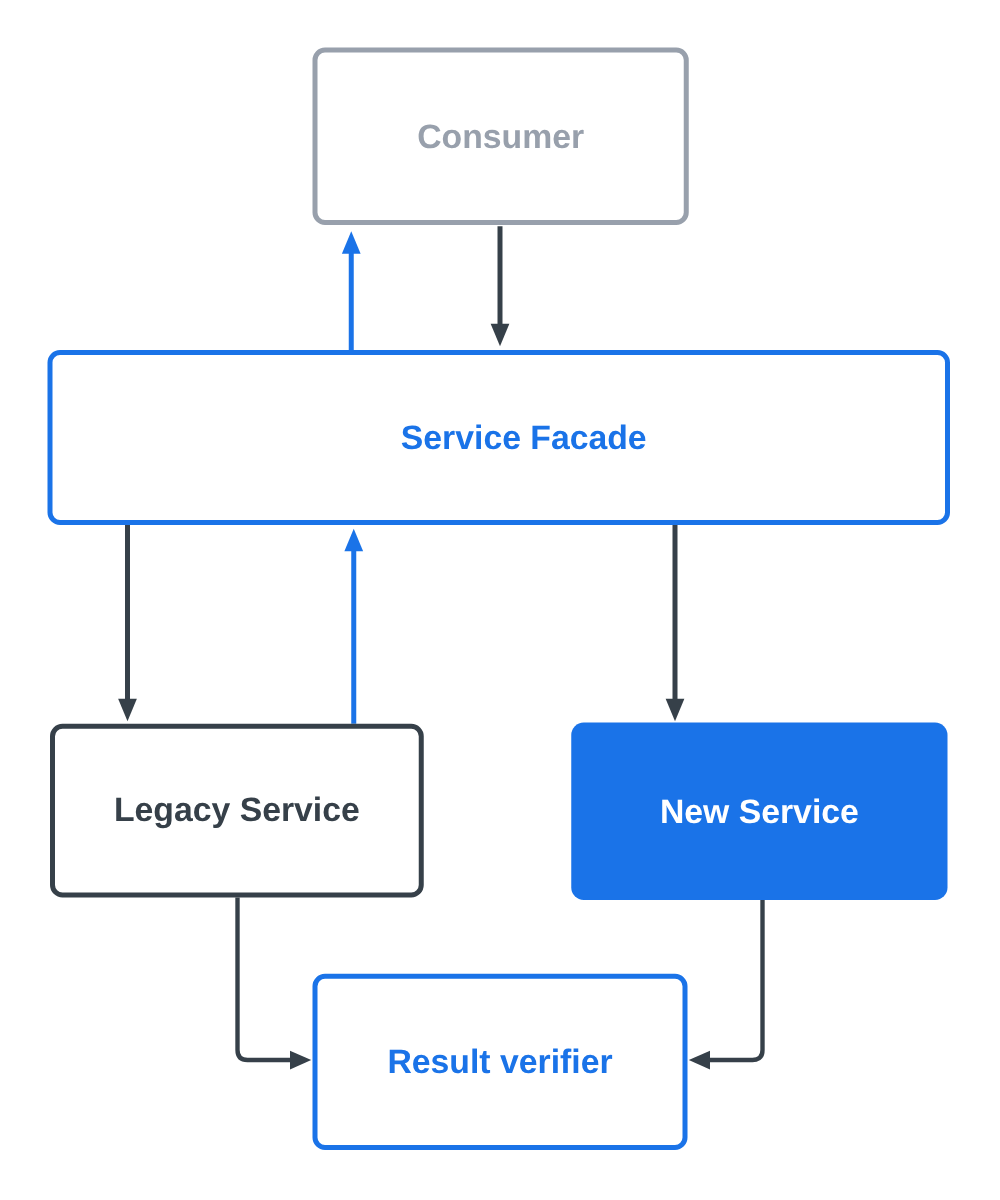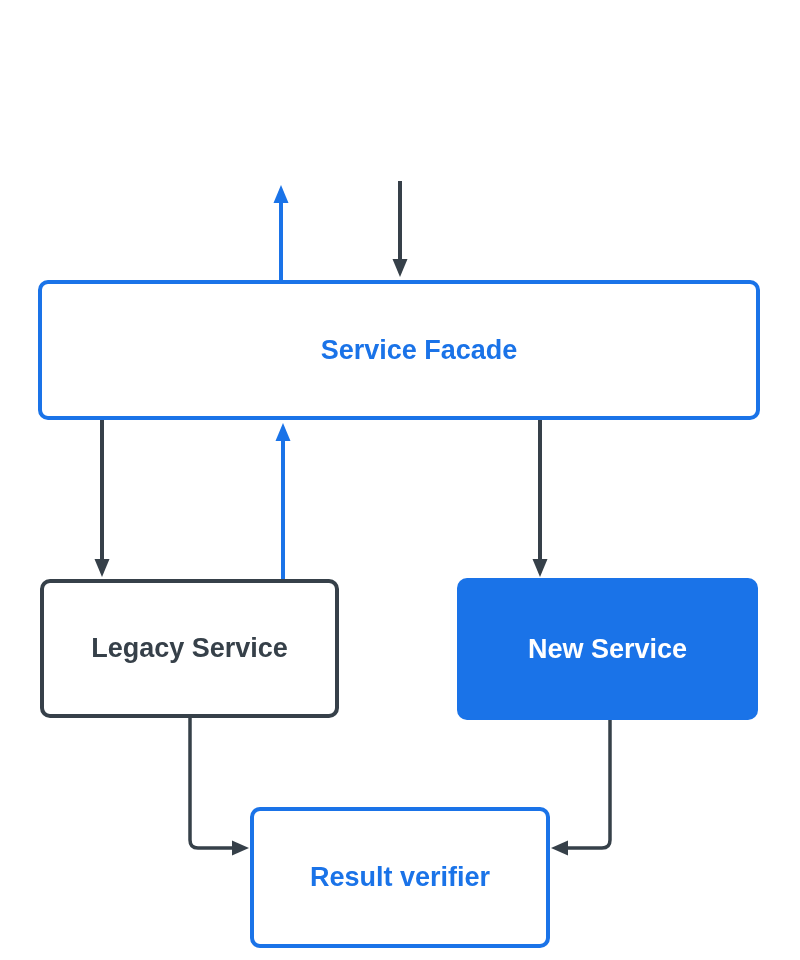--- a/index.html
+++ b/index.html
@@ -52,21 +52,20 @@
   .node-new-service{
     left:457px;top:578px;width:301px;height:142px;
     background:var(--blue);
     border:none;
     color:#ffffff;
   }
   .node-result-verifier{
     left:250px;top:779px;width:300px;height:141px;
     border:4px solid var(--blue);
     color:var(--blue);
-    margin-top:28px;
   }
   .edge-label{
     position:absolute;
     left:90px;top:203px;width:195px;
     color:var(--blue);
     font-weight:bold;
     font-size:18px;
     line-height:26px;
     text-align:center;
   }
@@ -107,20 +106,23 @@
       <path class="edge-dark" stroke-width="3.5" d="M190,718 L190,840 Q190,848 198,848 L234,848"></path>
       <polygon class="head-dark" points="249,848 232,840.5 232,855.5"></polygon>
     </g>
 
     <g>
       <path class="edge-dark" stroke-width="3.5" d="M610,720 L610,840 Q610,848 602,848 L566,848"></path>
       <polygon class="head-dark" points="551,848 568,840.5 568,855.5"></polygon>
     </g>
   </svg>
 
+  <div class="node node-consumer">
+    <span>Consumer</span>
+  </div>
 
   <div class="node node-service-facade">
     <span>Service Facade</span>
   </div>
 
   <div class="node node-legacy-service">
     <span>Legacy Service</span>
   </div>
 
   <div class="node node-new-service">

